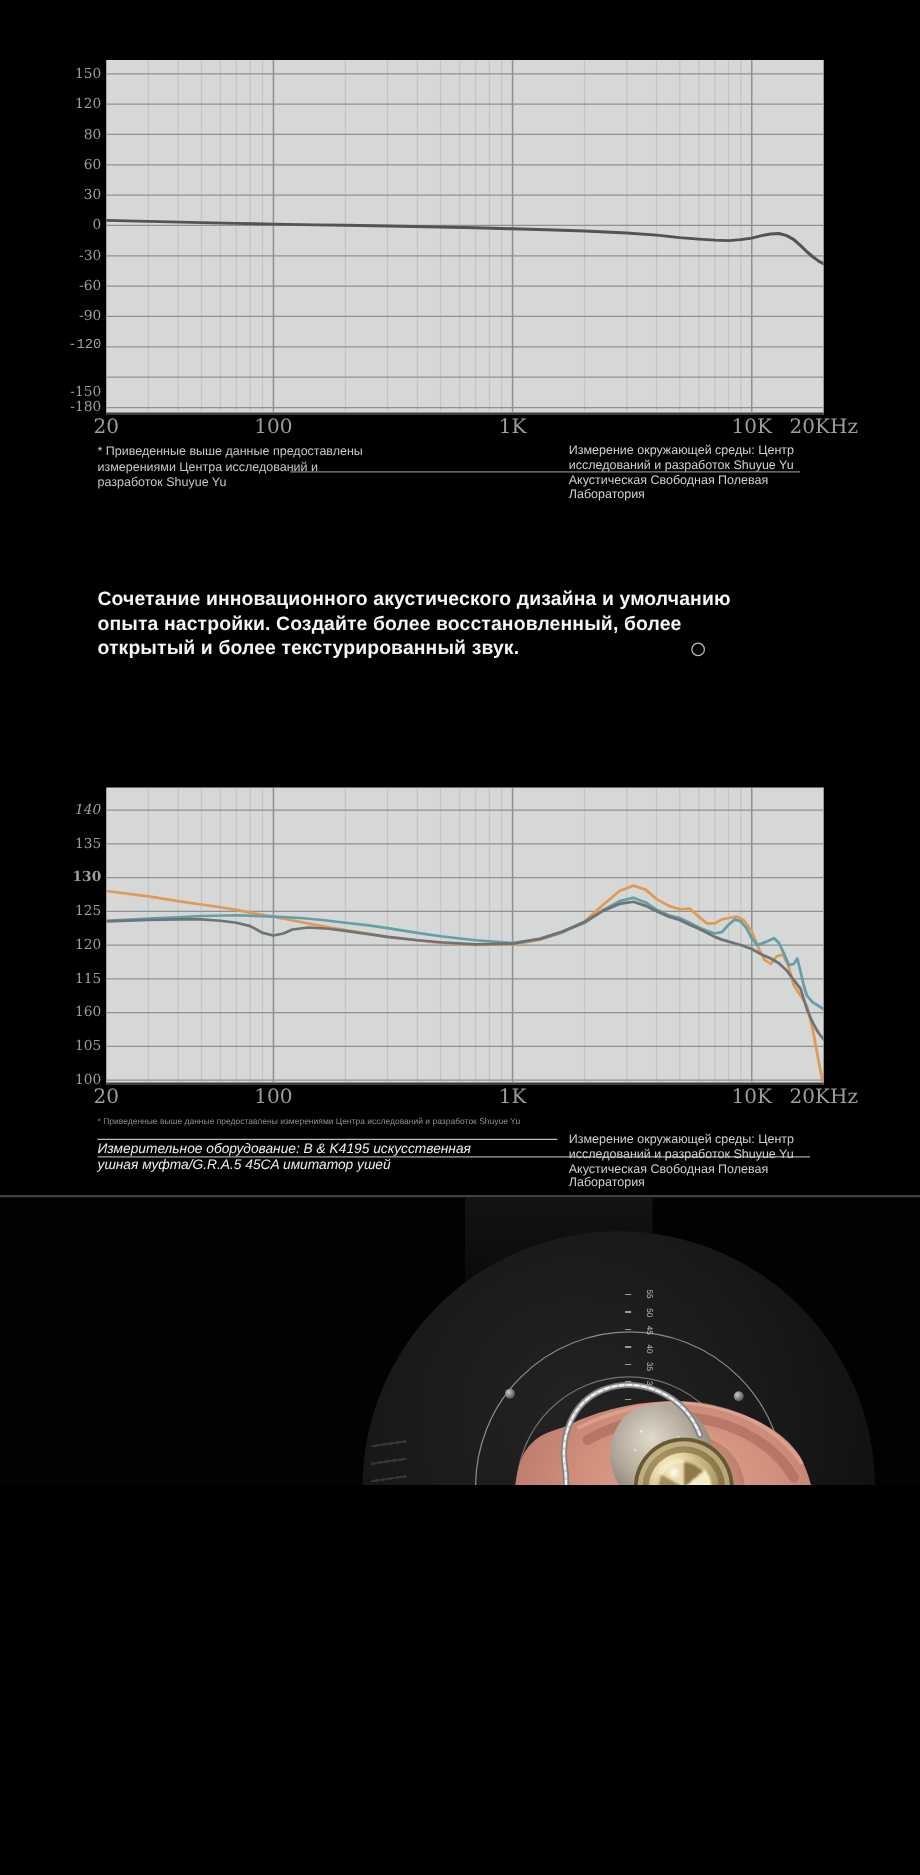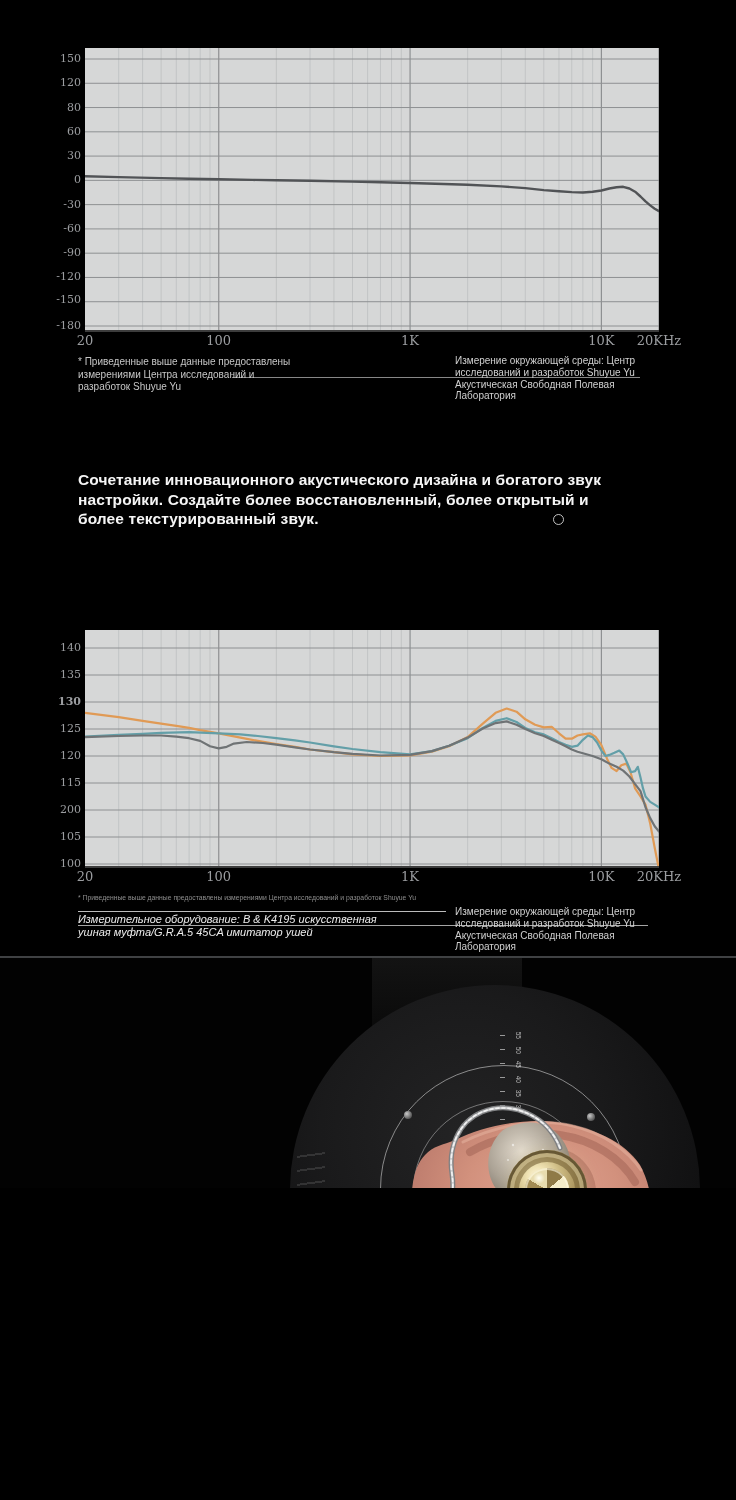--- a/index.html
+++ b/index.html
@@ -5,21 +5,21 @@
   html,body{margin:0;padding:0;background:#000;}
   #stage{position:relative;width:736px;height:1188px;background:#000;overflow:hidden;
          font-family:"Liberation Sans",sans-serif;}
   .abs{position:absolute;}
   
   .plot{position:absolute;background:#d6d7d7;overflow:hidden;}
   .plot svg{display:block;}
   .ylabels div, .xlabels div{
     position:absolute;color:#9b9da0;font-family:"DejaVu Serif",serif;font-size:11px;line-height:13px;}
   .ylabels div{right:0;text-align:right;}
-  .xlabels div{transform:translateX(-50%);white-space:nowrap;font-size:13px;}
+  .xlabels div{transform:translateX(-50%);white-space:nowrap;font-size:16px;}
   .legend-band{position:absolute;background:#a5a5a5;}
   .legend-item{position:absolute;color:#fcfcfc;font-size:9.5px;line-height:11.5px;font-weight:600;}
   
   .note{position:absolute;color:#c6c6c6;font-size:10px;line-height:12.5px;}
   .note-r{position:absolute;color:#d0d0d0;font-size:10px;line-height:11.8px;}
   .para{position:absolute;color:#f5f5f5;font-size:15.5px;line-height:19.5px;font-weight:600;letter-spacing:.1px;}
   .tinynote{position:absolute;color:#8d8d8d;font-size:6.8px;white-space:nowrap;}
   .equip{position:absolute;color:#ededed;font-size:11px;line-height:13px;font-style:italic;}
   .hline{position:absolute;height:1px;background:rgba(225,225,225,.6);}
   .ring-deco{position:absolute;width:9px;height:9px;border:1.3px solid rgba(225,225,225,.85);border-radius:50%;}
@@ -123,37 +123,37 @@
   <div class="ylabels abs" id="ylab1" style="left:38px;top:48px;width:43px;height:282px;">
       <div style="top: 4px;">150</div>
       <div style="top: 28.273px;">120</div>
       <div style="top: 52.546px;">80</div>
       <div style="top: 76.819px;">60</div>
       <div style="top: 101.092px;">30</div>
       <div style="top: 125.365px;">0</div>
       <div style="top: 149.638px;">-30</div>
       <div style="top: 173.911px;">-60</div>
       <div style="top: 198.184px;">-90</div>
-      <div style="top: 222.457px;">-120</div>
-      <div style="top: 245px;">-150</div>
+      <div style="top: 222.457px; font-family: Liberation Mono, monospace;">-120</div>
+      <div style="top: 259px;">-150</div>
       <div style="top: 271.003px; text-align: center;">-180</div>
     </div>
   <div class="xlabels abs" id="xlab1" style="left:85px;top:334px;width:610px;height:16px;">
       <div style="left: 0px; top: 0px;">20</div>
       <div style="left: 133.736px; top: 0px;">100</div>
       <div style="left: 325.07px; top: 0px;">1K</div>
       <div style="left: 516.403px; top: 0px;">10K</div>
       <div style="left: 574px; top: 0px;">20KHz</div>
     </div>
 
   <div class="note" style="left:78px;top:356px;width:218px;">* Приведенные выше данные предоставлены измерениями Центра исследований и разработок Shuyue Yu</div>
   <div class="hline" style="left:232px;top:377px;width:408px;"></div>
   <div class="note-r" style="left:455px;top:355px;width:196px;">Измерение окружающей среды: Центр исследований и разработок Shuyue Yu Акустическая Свободная Полевая Лаборатория</div>
 
-  <div class="para" style="left:78px;top:470px;width:545px;">Сочетание инновационного акустического дизайна и богатого звук настройки. Создайте более восстановленный, более открытый и более текстурированный звук.</div>
+  <div class="para" style="left:78px;top:470px;width:545px;">Сочетание инновационного акустического дизайна и умолчанию опыта настройки. Создайте более восстановленный, более открытый и более текстурированный звук.</div>
   <div class="ring-deco" style="left:553px;top:514px;"></div>
 
   <div class="plot" id="plot2" style="left:85px;top:630px;width:574px;height:236px;border-bottom:2px solid #3c3c3c;">
       <svg width="574" height="236">
         <line x1="33.69212756598701" y1="0" x2="33.69212756598701" y2="236" stroke="#c2c4c5" stroke-width="1"></line>
         <line x1="57.5970725037084" y1="0" x2="57.5970725037084" y2="236" stroke="#c2c4c5" stroke-width="1"></line>
         <line x1="76.13918832591652" y1="0" x2="76.13918832591652" y2="236" stroke="#c2c4c5" stroke-width="1"></line>
         <line x1="91.28920006969541" y1="0" x2="91.28920006969541" y2="236" stroke="#c2c4c5" stroke-width="1"></line>
         <line x1="104.09835248568608" y1="0" x2="104.09835248568608" y2="236" stroke="#c2c4c5" stroke-width="1"></line>
         <line x1="115.1941450074168" y1="0" x2="115.1941450074168" y2="236" stroke="#c2c4c5" stroke-width="1"></line>
@@ -186,27 +186,27 @@
         <line x1="133.73626082962494" y1="0" x2="133.73626082962494" y2="236" stroke="#8e9092" stroke-width="1.2"></line>
         <line x1="325.06959416295825" y1="0" x2="325.06959416295825" y2="236" stroke="#8e9092" stroke-width="1.2"></line>
         <line x1="516.4029274962916" y1="0" x2="516.4029274962916" y2="236" stroke="#8e9092" stroke-width="1.2"></line>
         <line x1="574" y1="0" x2="574" y2="236" stroke="#8e9092" stroke-width="1.2"></line>
         <path d="M0.0,82.8 L33.7,87.1 L57.6,90.9 L76.1,93.6 L91.3,95.8 L104.1,97.9 L115.2,100.1 L133.7,103.3 L155.5,107.6 L172.8,110.9 L191.3,114.1 L209.9,116.8 L225.0,119.5 L248.9,122.2 L267.5,124.4 L295.4,126.0 L325.1,125.5 L346.9,121.7 L364.1,116.3 L382.7,107.1 L397.8,93.6 L410.6,82.8 L421.7,78.5 L431.5,81.7 L440.3,89.3 L450.1,94.7 L458.8,97.4 L466.7,96.8 L474.0,103.3 L480.6,108.7 L486.8,108.7 L492.5,105.5 L497.9,104.4 L504.8,103.3 L510.4,106.6 L516.4,115.2 L522.0,128.7 L526.6,137.9 L531.6,141.1 L536.3,135.2 L541.3,133.6 L545.5,142.2 L550.1,158.4 L555.5,166.5 L560.5,174.6 L565.2,193.5 L569.7,217.8 L574.0,239.4" fill="none" stroke="#e09a55" stroke-width="2.2" stroke-linejoin="round" stroke-linecap="round"></path>
         <path d="M0.0,106.6 L33.7,104.9 L57.6,103.9 L76.1,102.8 L104.1,102.2 L133.7,103.3 L155.5,104.4 L172.8,106.0 L191.3,108.2 L209.9,110.3 L225.0,112.5 L248.9,116.3 L267.5,119.0 L295.4,122.2 L325.1,124.4 L346.9,121.1 L364.1,115.7 L382.7,108.2 L397.8,97.9 L410.6,90.9 L421.7,88.2 L431.5,92.0 L440.3,97.9 L450.1,102.2 L458.8,104.4 L466.7,108.2 L474.0,112.0 L480.6,114.7 L486.8,116.8 L492.5,115.7 L497.9,109.8 L502.9,105.5 L507.6,107.1 L512.1,112.5 L516.4,120.6 L520.5,126.0 L524.3,124.9 L529.4,122.8 L534.3,120.6 L538.2,124.4 L542.0,132.5 L546.1,142.2 L550.1,141.1 L552.8,136.8 L555.5,147.6 L558.0,158.4 L560.5,166.5 L565.2,171.9 L569.7,174.6 L574.0,177.3" fill="none" stroke="#639fa8" stroke-width="2.2" stroke-linejoin="round" stroke-linecap="round"></path>
         <path d="M0.0,107.1 L33.7,106.0 L57.6,105.5 L76.1,105.5 L91.3,106.6 L104.1,108.2 L115.2,110.9 L125.0,116.3 L133.7,118.4 L141.7,116.8 L148.9,113.6 L161.7,112.0 L177.8,113.0 L191.3,114.7 L209.9,117.4 L225.0,119.5 L248.9,122.2 L267.5,123.8 L295.4,125.5 L325.1,124.9 L346.9,121.1 L364.1,115.7 L382.7,107.6 L397.8,98.5 L410.6,93.1 L421.7,91.4 L431.5,94.7 L440.3,99.0 L450.1,103.3 L458.8,106.0 L466.7,109.8 L474.0,113.0 L480.6,116.3 L486.8,119.5 L492.5,121.7 L497.9,123.3 L507.6,126.0 L516.4,129.2 L524.3,133.6 L531.6,136.8 L538.2,140.6 L544.4,146.5 L550.1,154.1 L555.5,161.1 L560.5,177.3 L565.2,188.1 L569.7,196.2 L574.0,201.6" fill="none" stroke="#6f7375" stroke-width="2.2" stroke-linejoin="round" stroke-linecap="round"></path>
       </svg>
     </div>
   <div class="ylabels abs" id="ylab2" style="left:38px;top:630px;width:43px;height:236px;">
-      <div style="top: 11px;">140</div>
+      <div style="top: 11px; font-style: italic;">140</div>
       <div style="top: 38px;">135</div>
       <div style="top: 65px; font-weight: bold;">130</div>
       <div style="top: 92px;">125</div>
       <div style="top: 119px;">120</div>
       <div style="top: 146px;">115</div>
-      <div style="top: 173px;">200</div>
+      <div style="top: 173px;">160</div>
       <div style="top: 200px;">105</div>
       <div style="top: 227px;">100</div>
     </div>
   <div class="xlabels abs" id="xlab2" style="left:85px;top:870px;width:610px;height:16px;">
       <div style="left: 0px; top: 0px;">20</div>
       <div style="left: 133.736px; top: 0px;">100</div>
       <div style="left: 325.07px; top: 0px;">1K</div>
       <div style="left: 516.403px; top: 0px;">10K</div>
       <div style="left: 574px; top: 0px;">20KHz</div>
     </div>

